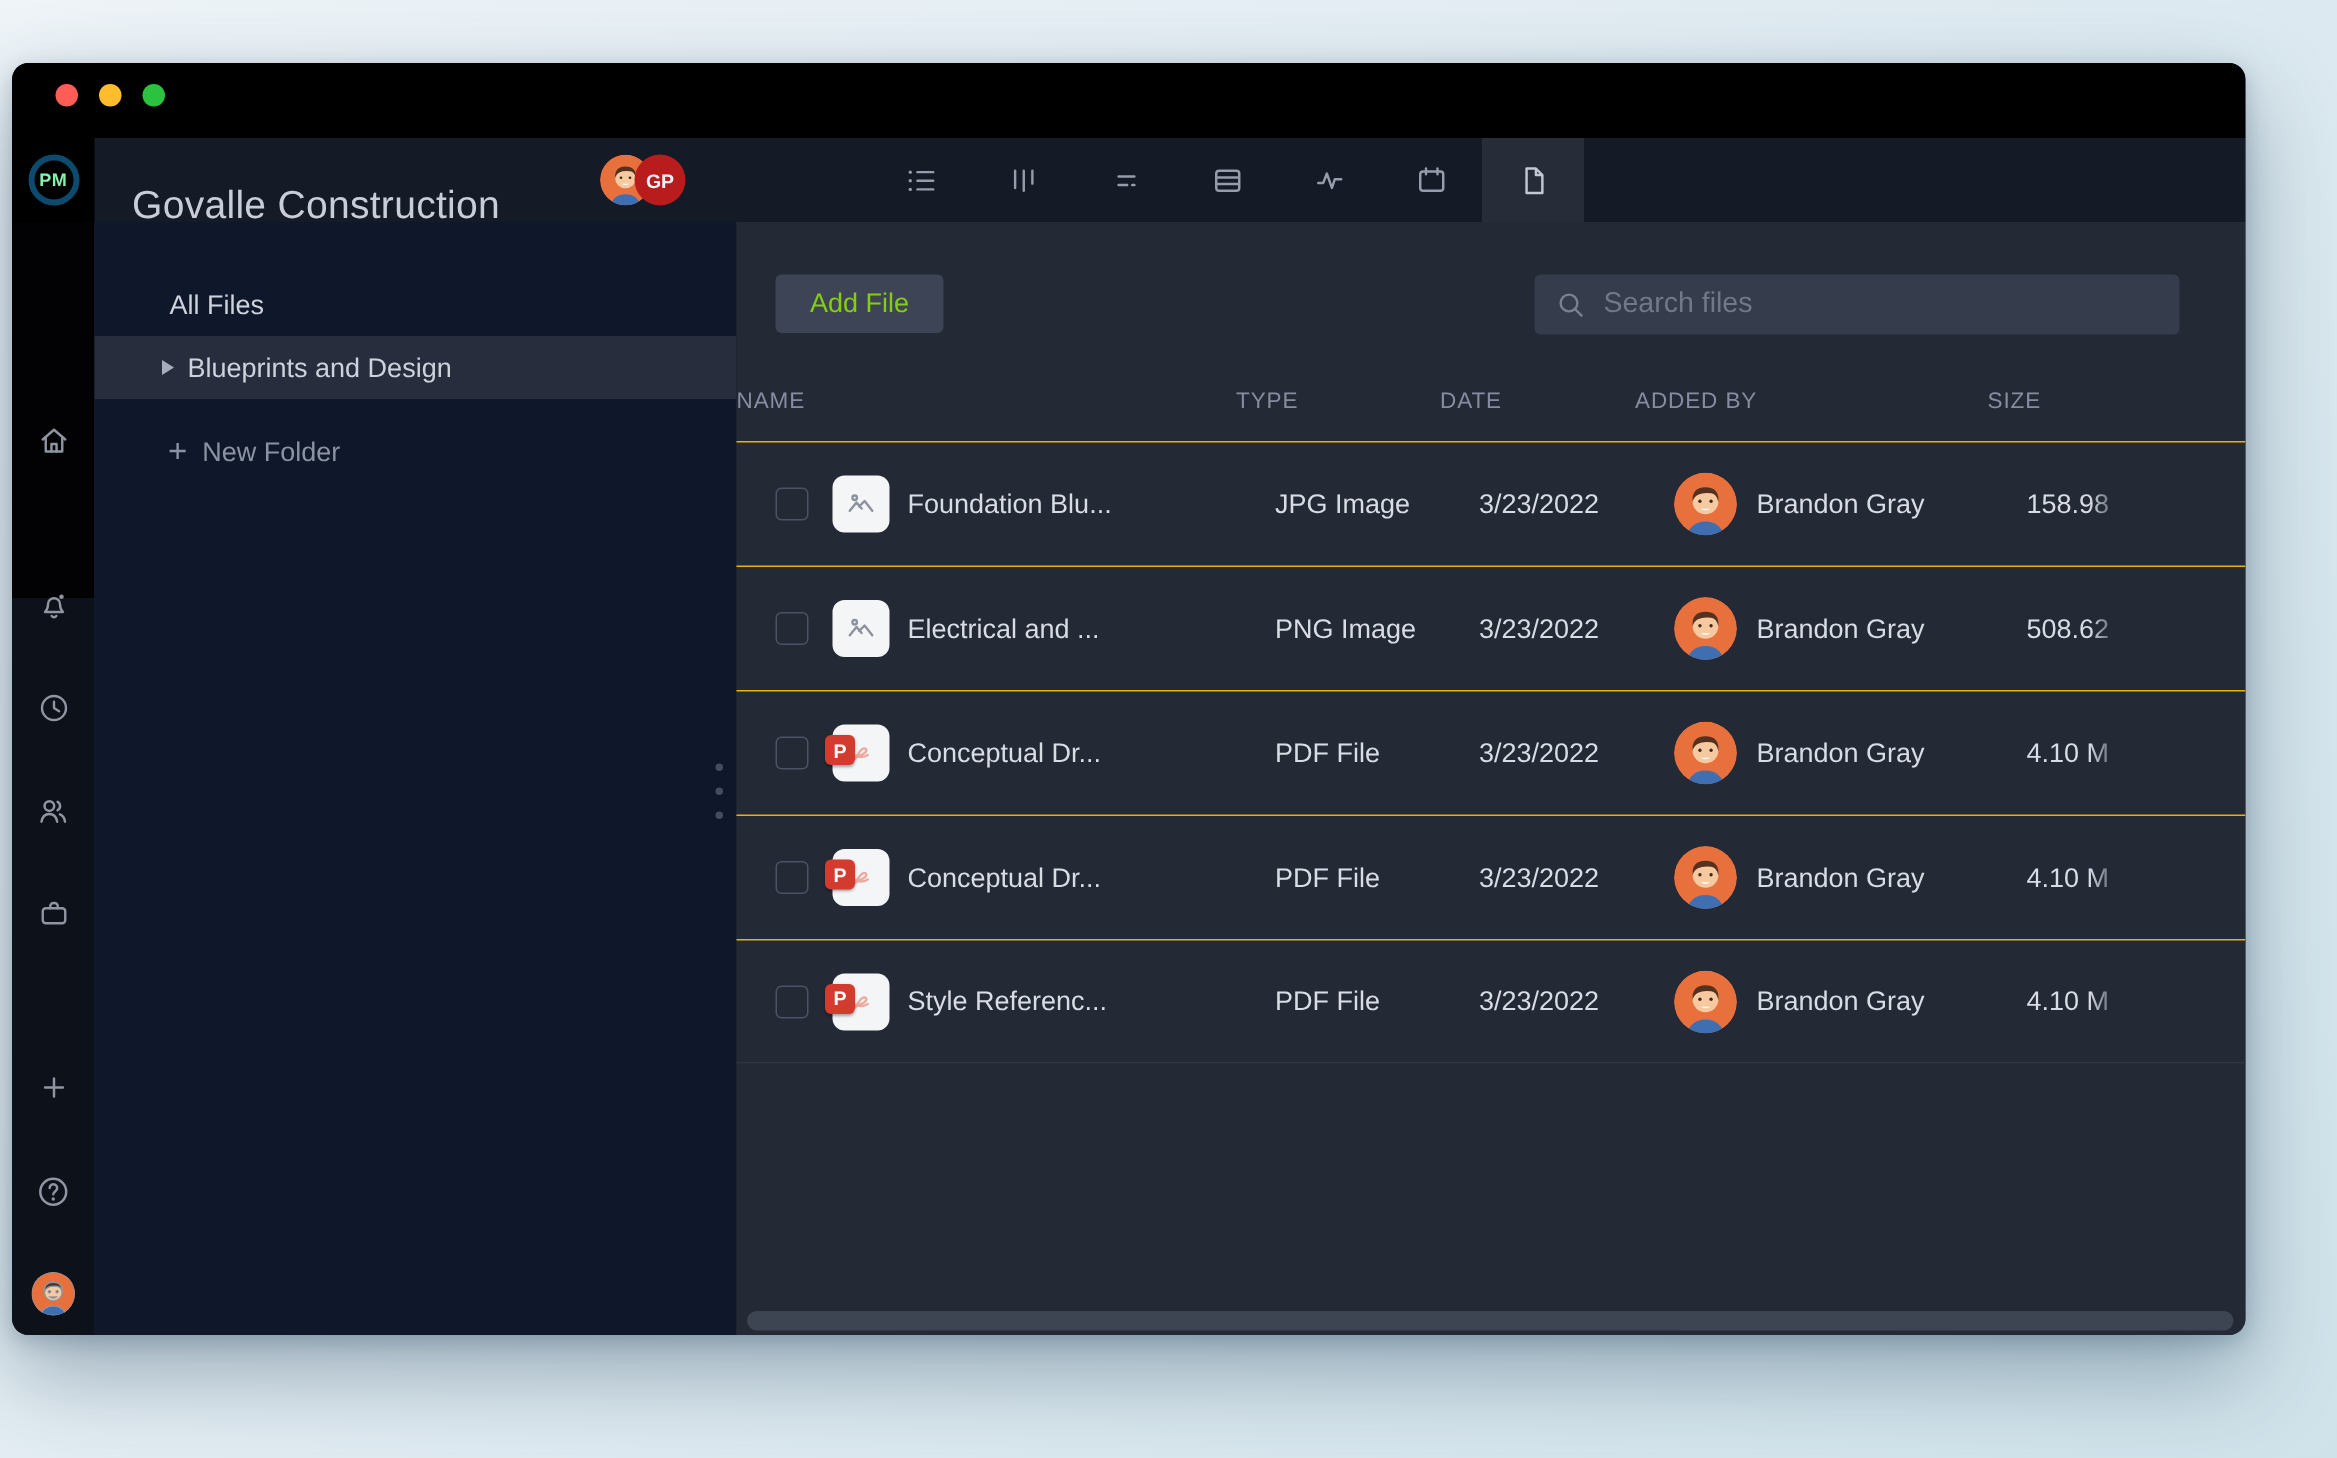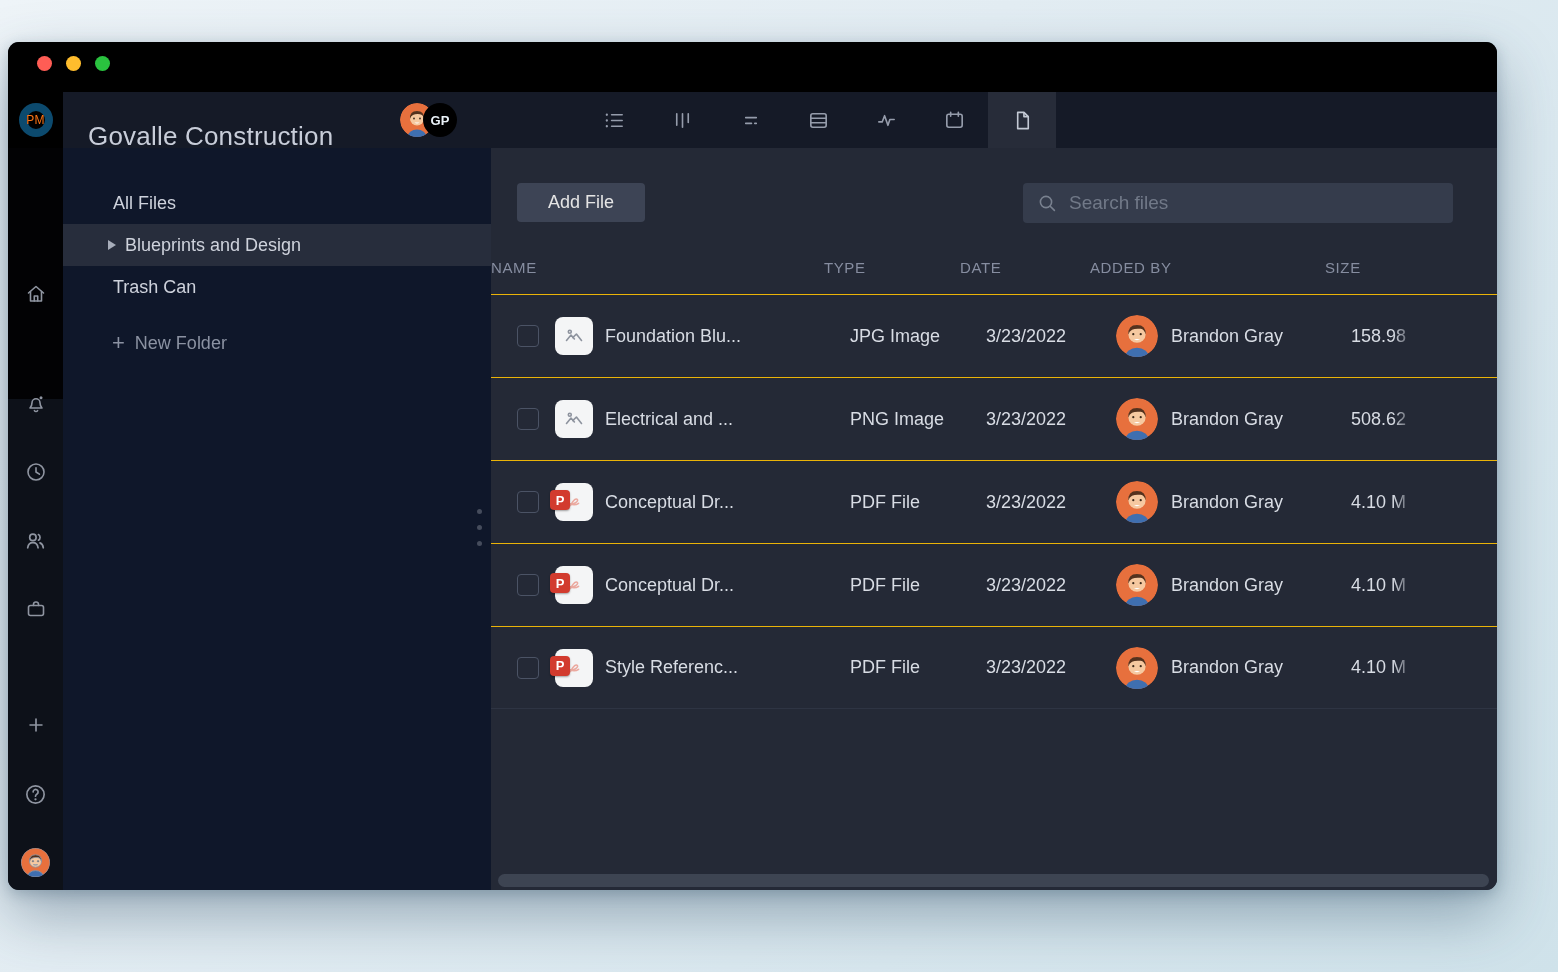--- a/index.html
+++ b/index.html
@@ -14,28 +14,28 @@
   
   .titlebar { position:absolute; left:0; top:0; right:0; height:50px; background:#000; }
   .traffic { position:absolute; top:14px; left:29px; display:flex; gap:14px; }
   .traffic span { width:15px; height:15px; border-radius:50%; display:block; }
   .tl-close{ background:#ff5d55; } .tl-min{ background:#ffbd2d; } .tl-zoom{ background:#2ac23f; }
 
   
   .headerbar { position:absolute; left:0; top:50px; right:0; height:56px; background:#151a27; }
   .logo-block { position:absolute; left:0; top:0; width:55px; height:56px; background:#000;
     display:flex; align-items:center; justify-content:center; }
-  .logo-circle { width:34px; height:34px; border:8px solid #0c4a6e; border-radius:50%;
-    color:#f97316; font-size:12px; font-weight:normal; letter-spacing:.3px;
+  .logo-circle { width:34px; height:34px; border:4px solid #0c4a6e; border-radius:50%;
+    color:#86efac; font-size:12px; font-weight:bold; letter-spacing:.3px;
     display:flex; align-items:center; justify-content:center; }
   .proj-title { position:absolute; left:80px; top:16px; height:56px; display:flex; align-items:center;
     color:#c8cdd9; font-size:26px; letter-spacing:.2px; }
   .avatar-stack { position:absolute; left:392px; top:11px; display:flex; }
   .avatar-stack .av { width:34px; height:34px; border-radius:50%; overflow:hidden; }
-  .gp-badge { width:34px; height:34px; border-radius:50%; background:#000000; margin-left:-11px;
+  .gp-badge { width:34px; height:34px; border-radius:50%; background:#b91c1c; margin-left:-11px;
     z-index:2; color:#eaf2f8; font-size:13px; font-weight:bold; display:flex; align-items:center;
     justify-content:center; position:relative; }
   .tabs { position:absolute; left:572px; top:0; height:56px; display:flex; }
   .tab { width:68px; height:56px; display:flex; align-items:center; justify-content:center; }
   .tab.active { background:#272c39; }
   .tab svg { stroke:#959cab; }
   .tab.active svg { stroke:#c3c9d4; }
 
   
   .rail { position:absolute; left:0; top:106px; width:55px; bottom:0;
@@ -59,22 +59,22 @@
     color:#8b92a2; font-size:18px; }
   .new-folder .plus { font-size:22px; margin-right:10px; color:#8b92a2; line-height:1; }
 
   
   .resize-handle { position:absolute; left:469px; top:467px; display:flex; flex-direction:column;
     gap:11px; z-index:5; }
   .resize-handle i { width:5px; height:5px; border-radius:50%; background:#454c5c; display:block; }
 
   
   .main { position:absolute; left:483px; top:106px; right:0; bottom:0; background:#242936; }
-  .add-file-btn { position:absolute; left:26px; top:35px; width:128px; height:39px;
-    background:#3d4455; border:none; border-radius:4px; color:#e5e5e5; font-size:18px;
+  .add-file-btn { position:absolute; left:26px; top:35px; width:112px; height:39px;
+    background:#3d4455; border:none; border-radius:4px; color:#84cc16; font-size:18px;
     font-family:inherit; }
   .search-box { position:absolute; right:44px; top:35px; width:430px; height:40px;
     background:#353c4c; border-radius:4px; display:flex; align-items:center; padding:0 12px; }
   .search-box svg { stroke:#79818f; flex:none; margin-right:10px; }
   .search-box input { background:transparent; border:none; outline:none; color:#14b8a6;
     font-size:19px; width:100%; font-family:inherit; }
   .search-box input::placeholder { color:#717988; }
 
   .thead { position:absolute; left:0; right:0; top:99px; height:40px; display:grid;
     grid-template-columns:333px 136px 130px 235px 90px 1fr; align-items:center;
@@ -234,23 +234,20 @@
   </div>
 
   <div class="sidebar" id="folderTree">
       <div class="tree-item no-arrow">
         <span>All Files</span>
       </div>
       <div class="tree-item with-arrow selected">
         <span class="tree-arrow"></span>
         <span>Blueprints and Design</span>
       </div>
-      <div class="tree-item no-arrow">
-        <span>Trash Can</span>
-      </div>
       <div class="new-folder">
         <span class="plus">+</span>
         <span>New Folder</span>
       </div>
     </div>
 
   <div class="resize-handle">
       <i></i>
       <i></i>
       <i></i>

